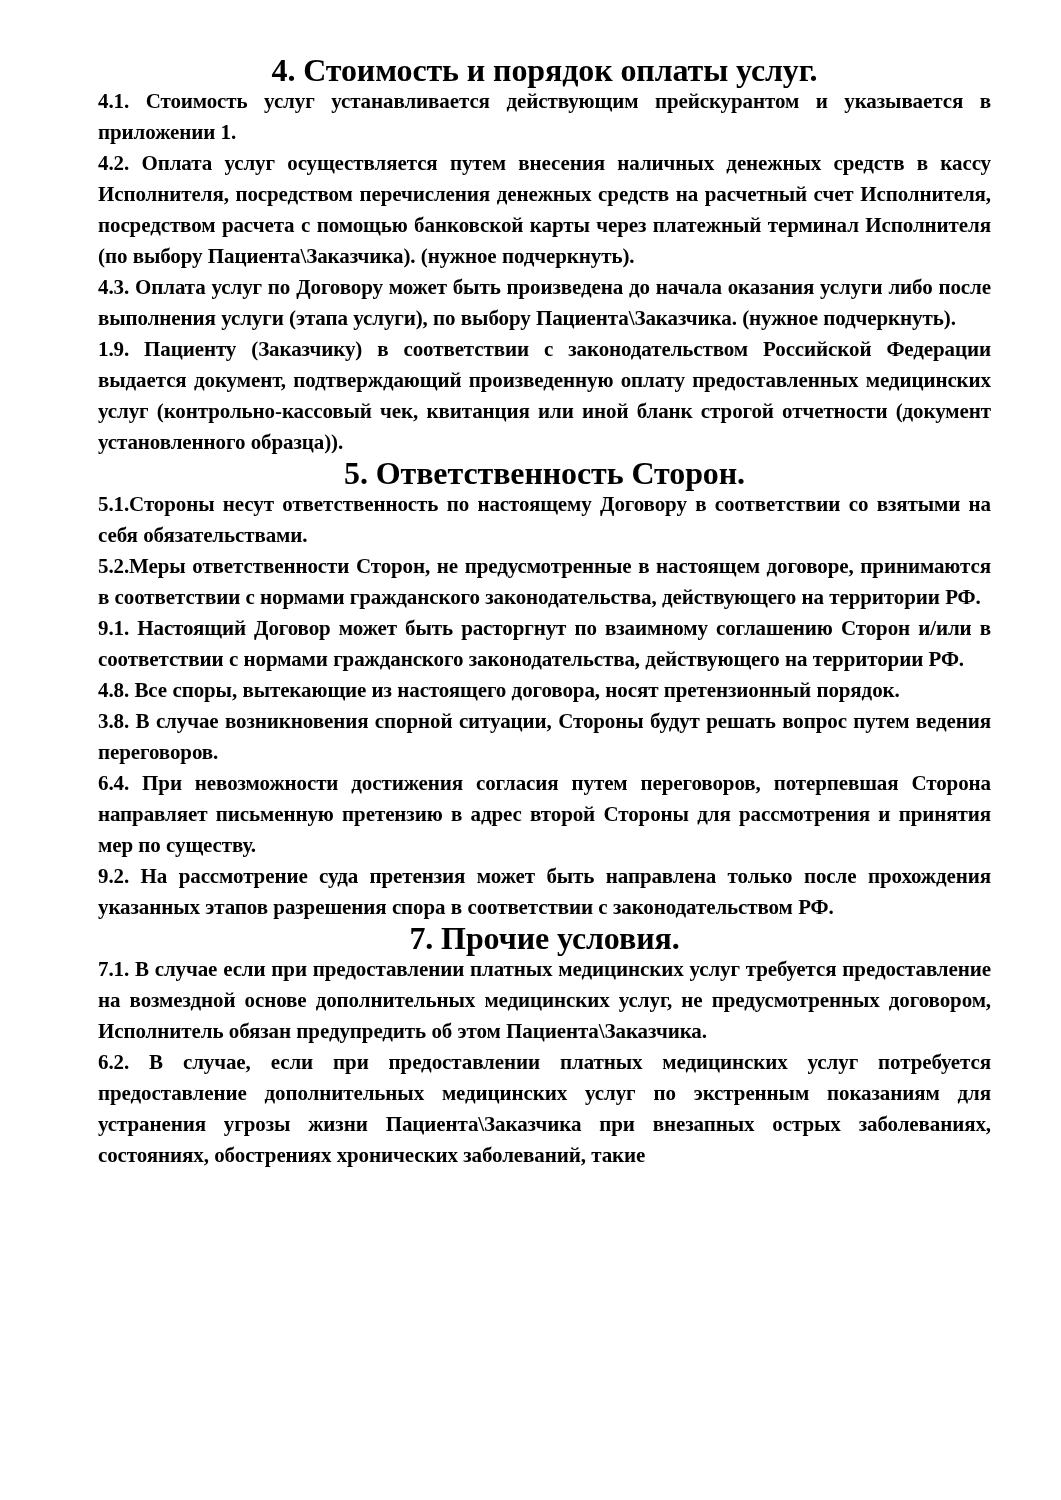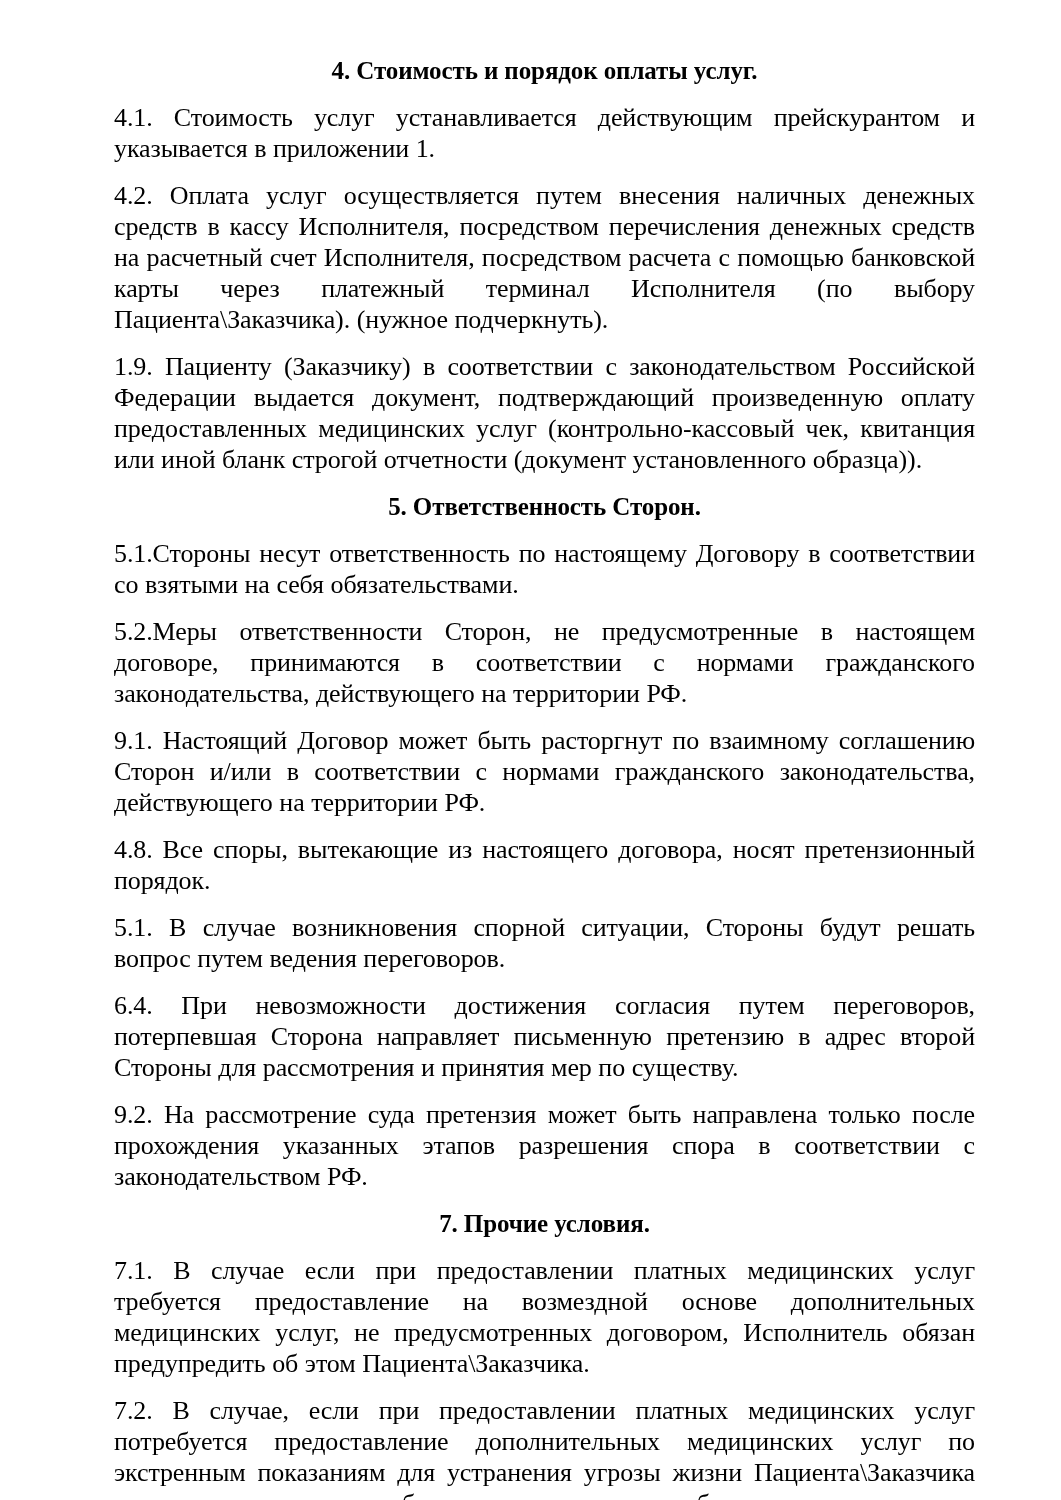--- a/index.html
+++ b/index.html
@@ -22,54 +22,56 @@
   }
   .text-column {
     position: absolute;
     left: 98px;
     top: 55px;
     width: 893px;
   }
   .section-heading {
     text-align: center;
     font-weight: bold;
-    font-size: 25px;
+    font-size: 32px;
     line-height: 31px;
     margin: 0;
     letter-spacing: -0.1px;
   }
   .para {
     text-align: justify;
     text-align-last: left;
-    font-size: 26px;
+    font-size: 21px;
     line-height: 31px;
-    margin: 16px;
+    margin: 0;
     letter-spacing: -0.1px;
     word-spacing: 0.2px;
     hyphens: none;
+    font-weight: bold;
   }
   
   .para:last-child {
     text-align-last: left;
   }
 </style>
 </head>
 <body>
 
 <div class="page">
   <div class="text-column" id="text-column">
       <p class="section-heading">4. Стоимость и порядок оплаты услуг.</p>
       <p class="para">4.1. Стоимость услуг устанавливается действующим прейскурантом и указывается в приложении 1.</p>
       <p class="para">4.2. Оплата услуг осуществляется путем внесения наличных денежных средств в кассу Исполнителя, посредством перечисления денежных средств на расчетный счет Исполнителя, посредством расчета с помощью банковской карты через платежный терминал Исполнителя (по выбору Пациента\Заказчика). (нужное подчеркнуть).</p>
+      <p class="para">4.3. Оплата услуг по Договору может быть произведена до начала оказания услуги либо после выполнения услуги (этапа услуги), по выбору Пациента\Заказчика. (нужное подчеркнуть).</p>
       <p class="para">1.9. Пациенту (Заказчику) в соответствии с законодательством Российской Федерации выдается документ, подтверждающий произведенную оплату предоставленных медицинских услуг (контрольно-кассовый чек, квитанция или иной бланк строгой отчетности (документ установленного образца)).</p>
       <p class="section-heading">5. Ответственность Сторон.</p>
       <p class="para">5.1.Стороны несут ответственность по настоящему Договору в соответствии со взятыми на себя обязательствами.</p>
       <p class="para">5.2.Меры ответственности Сторон, не предусмотренные в настоящем договоре, принимаются в соответствии с нормами гражданского законодательства, действующего на территории РФ.</p>
       <p class="para">9.1. Настоящий Договор может быть расторгнут по взаимному соглашению Сторон и/или в соответствии с нормами гражданского законодательства, действующего на территории РФ.</p>
       <p class="para">4.8. Все споры, вытекающие из настоящего договора, носят претензионный порядок.</p>
-      <p class="para">5.1. В случае возникновения спорной ситуации, Стороны будут решать вопрос путем ведения переговоров.</p>
+      <p class="para">3.8. В случае возникновения спорной ситуации, Стороны будут решать вопрос путем ведения переговоров.</p>
       <p class="para">6.4. При невозможности достижения согласия путем переговоров, потерпевшая Сторона направляет письменную претензию в адрес второй Стороны для рассмотрения и принятия мер по существу.</p>
       <p class="para">9.2. На рассмотрение суда претензия может быть направлена только после прохождения указанных этапов разрешения спора в соответствии с законодательством РФ.</p>
       <p class="section-heading">7. Прочие условия.</p>
       <p class="para">7.1. В случае если при предоставлении платных медицинских услуг требуется предоставление на возмездной основе дополнительных медицинских услуг, не предусмотренных договором, Исполнитель обязан предупредить об этом Пациента\Заказчика.</p>
-      <p class="para">7.2. В случае, если при предоставлении платных медицинских услуг потребуется предоставление дополнительных медицинских услуг по экстренным показаниям для устранения угрозы жизни Пациента\Заказчика при внезапных острых заболеваниях, состояниях, обострениях хронических заболеваний, такие</p>
+      <p class="para">6.2. В случае, если при предоставлении платных медицинских услуг потребуется предоставление дополнительных медицинских услуг по экстренным показаниям для устранения угрозы жизни Пациента\Заказчика при внезапных острых заболеваниях, состояниях, обострениях хронических заболеваний, такие</p>
     </div>
 </div>
 
 </body></html>

